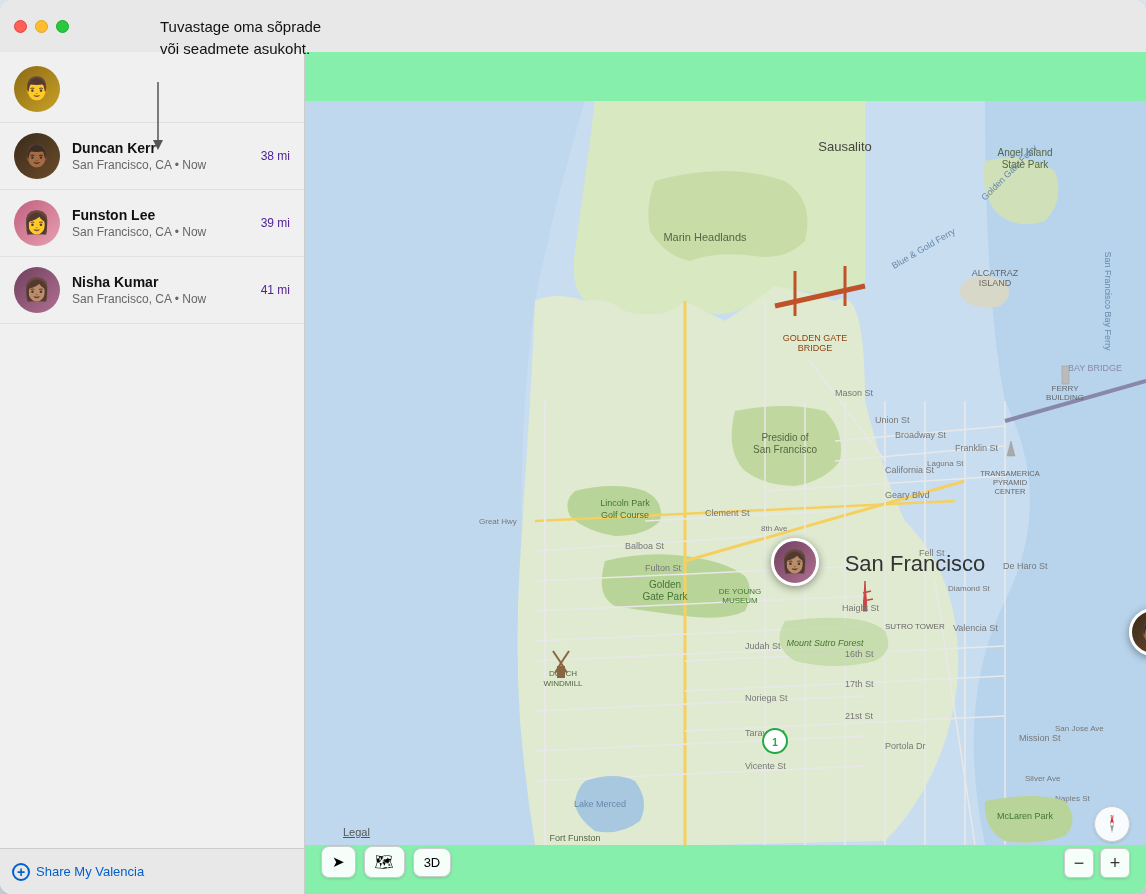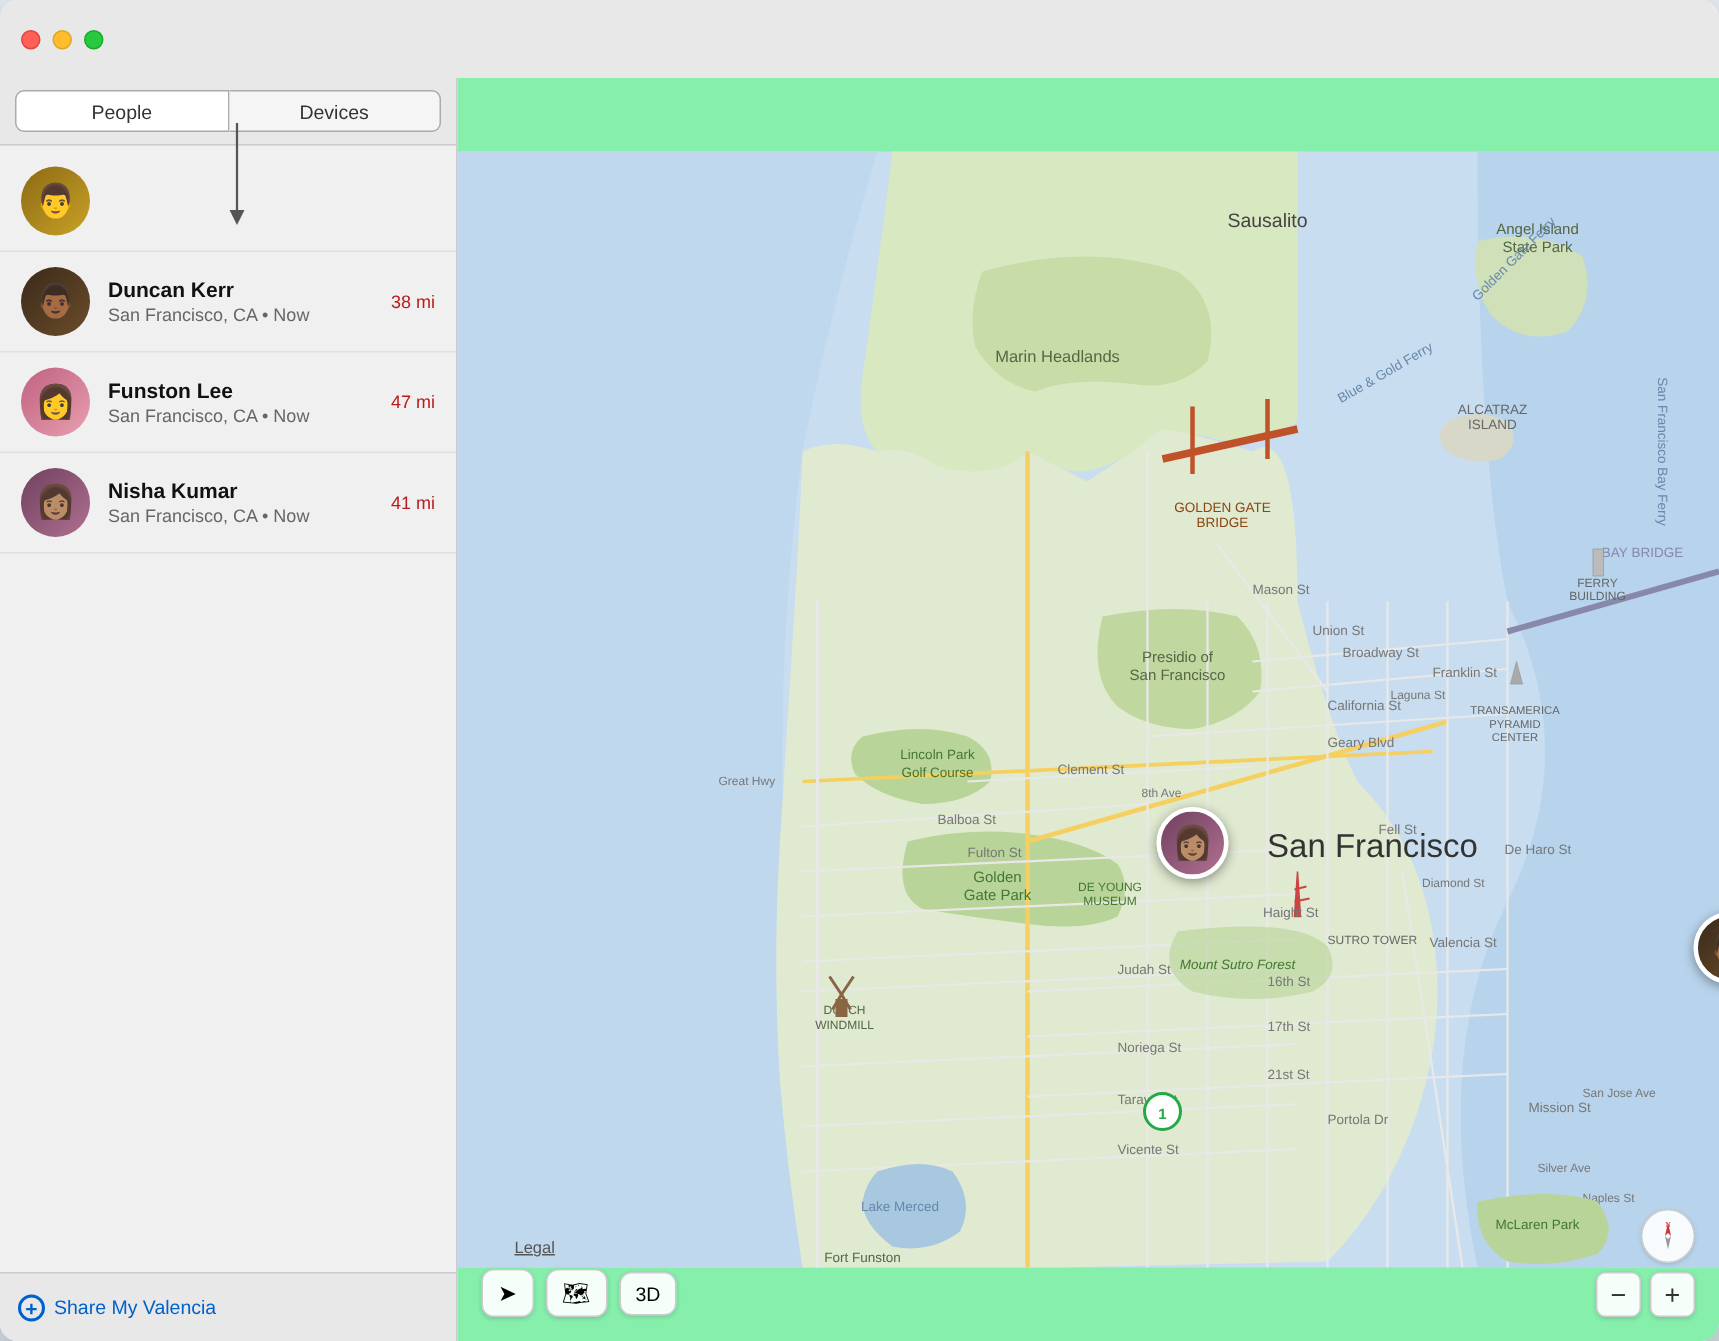--- a/index.html
+++ b/index.html
@@ -132,21 +132,21 @@
       font-weight: 600;
       color: #111;
     }
     .person-location {
       font-size: 12px;
       color: #666;
       margin-top: 2px;
     }
     .person-distance {
       font-size: 12px;
-      color: #b91c1c;
+      color: #4c1d95;
       margin-left: 8px;
       white-space: nowrap;
     }
 
     
     .avatar-me { background: linear-gradient(135deg, #8b6914, #c9a227); }
     .avatar-duncan { background: linear-gradient(135deg, #3a2a1a, #6b4c2a); }
     .avatar-stella { background: linear-gradient(135deg, #c06080, #e8a0b0); }
     .avatar-nisha { background: linear-gradient(135deg, #704060, #b07090); }
 
@@ -327,42 +327,42 @@
       left: 148px;
       z-index: 200;
       pointer-events: none;
     }
   </style>
 </head>
 <body>
 
 <div class="window">
 
+  <div class="tooltip-box">
+    <span>Tuvastage oma sõprade</span><br>
+    <span>või seadmete asukoht.</span>
+  </div>
 
   <svg class="callout-connector" width="20" height="70">
     <line x1="10" y1="0" x2="10" y2="60" stroke="#555" stroke-width="1.5"></line>
     <polygon points="5,58 15,58 10,68" fill="#555"></polygon>
   </svg>
 
   <div class="titlebar">
     <div class="traffic-lights">
       <div class="traffic-light tl-close" title="Close"></div>
       <div class="traffic-light tl-min" title="Minimize"></div>
       <div class="traffic-light tl-max" title="Maximize"></div>
     </div>
   </div>
 
   <div class="main-content">
 
     <div class="sidebar">
 
-      <div class="tab-bar">
-        <button class="tab-btn">People</button>
-        <button class="tab-btn">Devices</button>
-      </div>
 
       <div class="people-list">
 
       <div class="person-item">
             <div class="person-avatar avatar-me">
               <span class="avatar-face">👨</span>
             </div>
           </div>
           <div class="person-item">
             <div class="person-avatar avatar-duncan">
@@ -375,21 +375,21 @@
             <div class="person-distance">38 mi</div>
           </div>
           <div class="person-item">
             <div class="person-avatar avatar-stella">
               <span class="avatar-face">👩</span>
             </div>
             <div class="person-info">
               <div class="person-name">Funston Lee</div>
               <div class="person-location">San Francisco, CA • Now</div>
             </div>
-            <div class="person-distance">47 mi</div>
+            <div class="person-distance">39 mi</div>
           </div>
           <div class="person-item">
             <div class="person-avatar avatar-nisha">
               <span class="avatar-face">👩🏽</span>
             </div>
             <div class="person-info">
               <div class="person-name">Nisha Kumar</div>
               <div class="person-location">San Francisco, CA • Now</div>
             </div>
             <div class="person-distance">41 mi</div>

